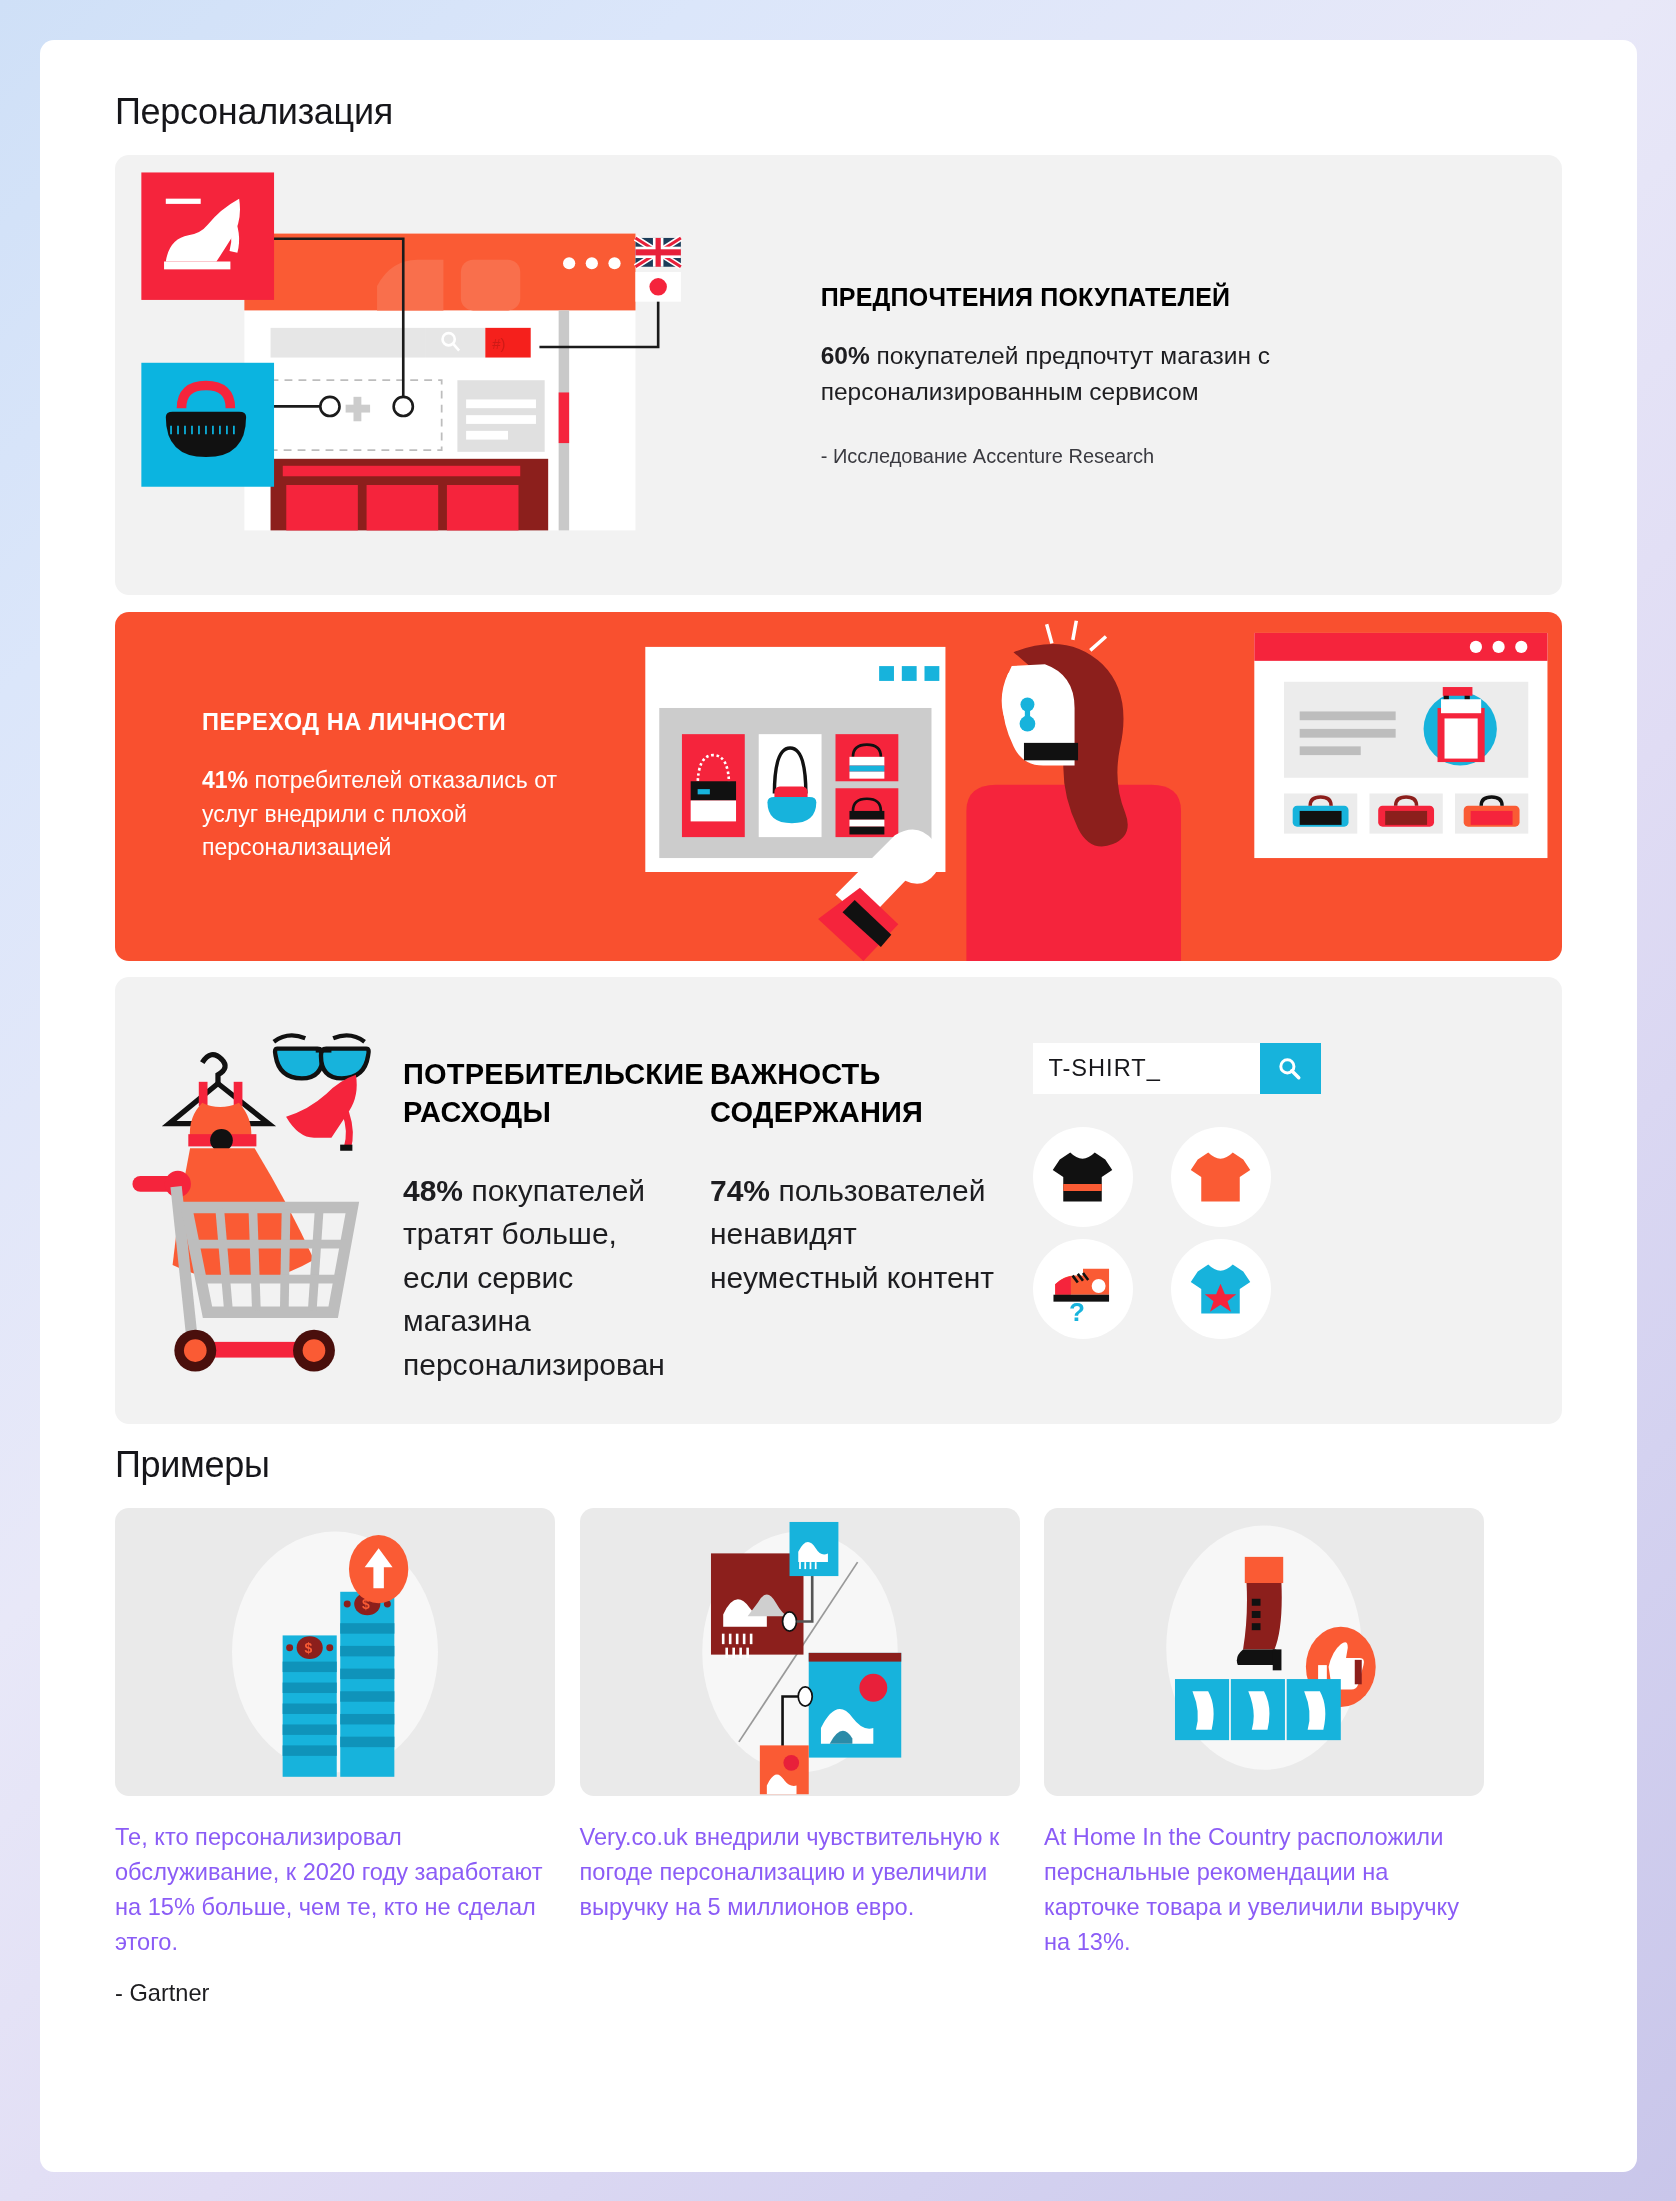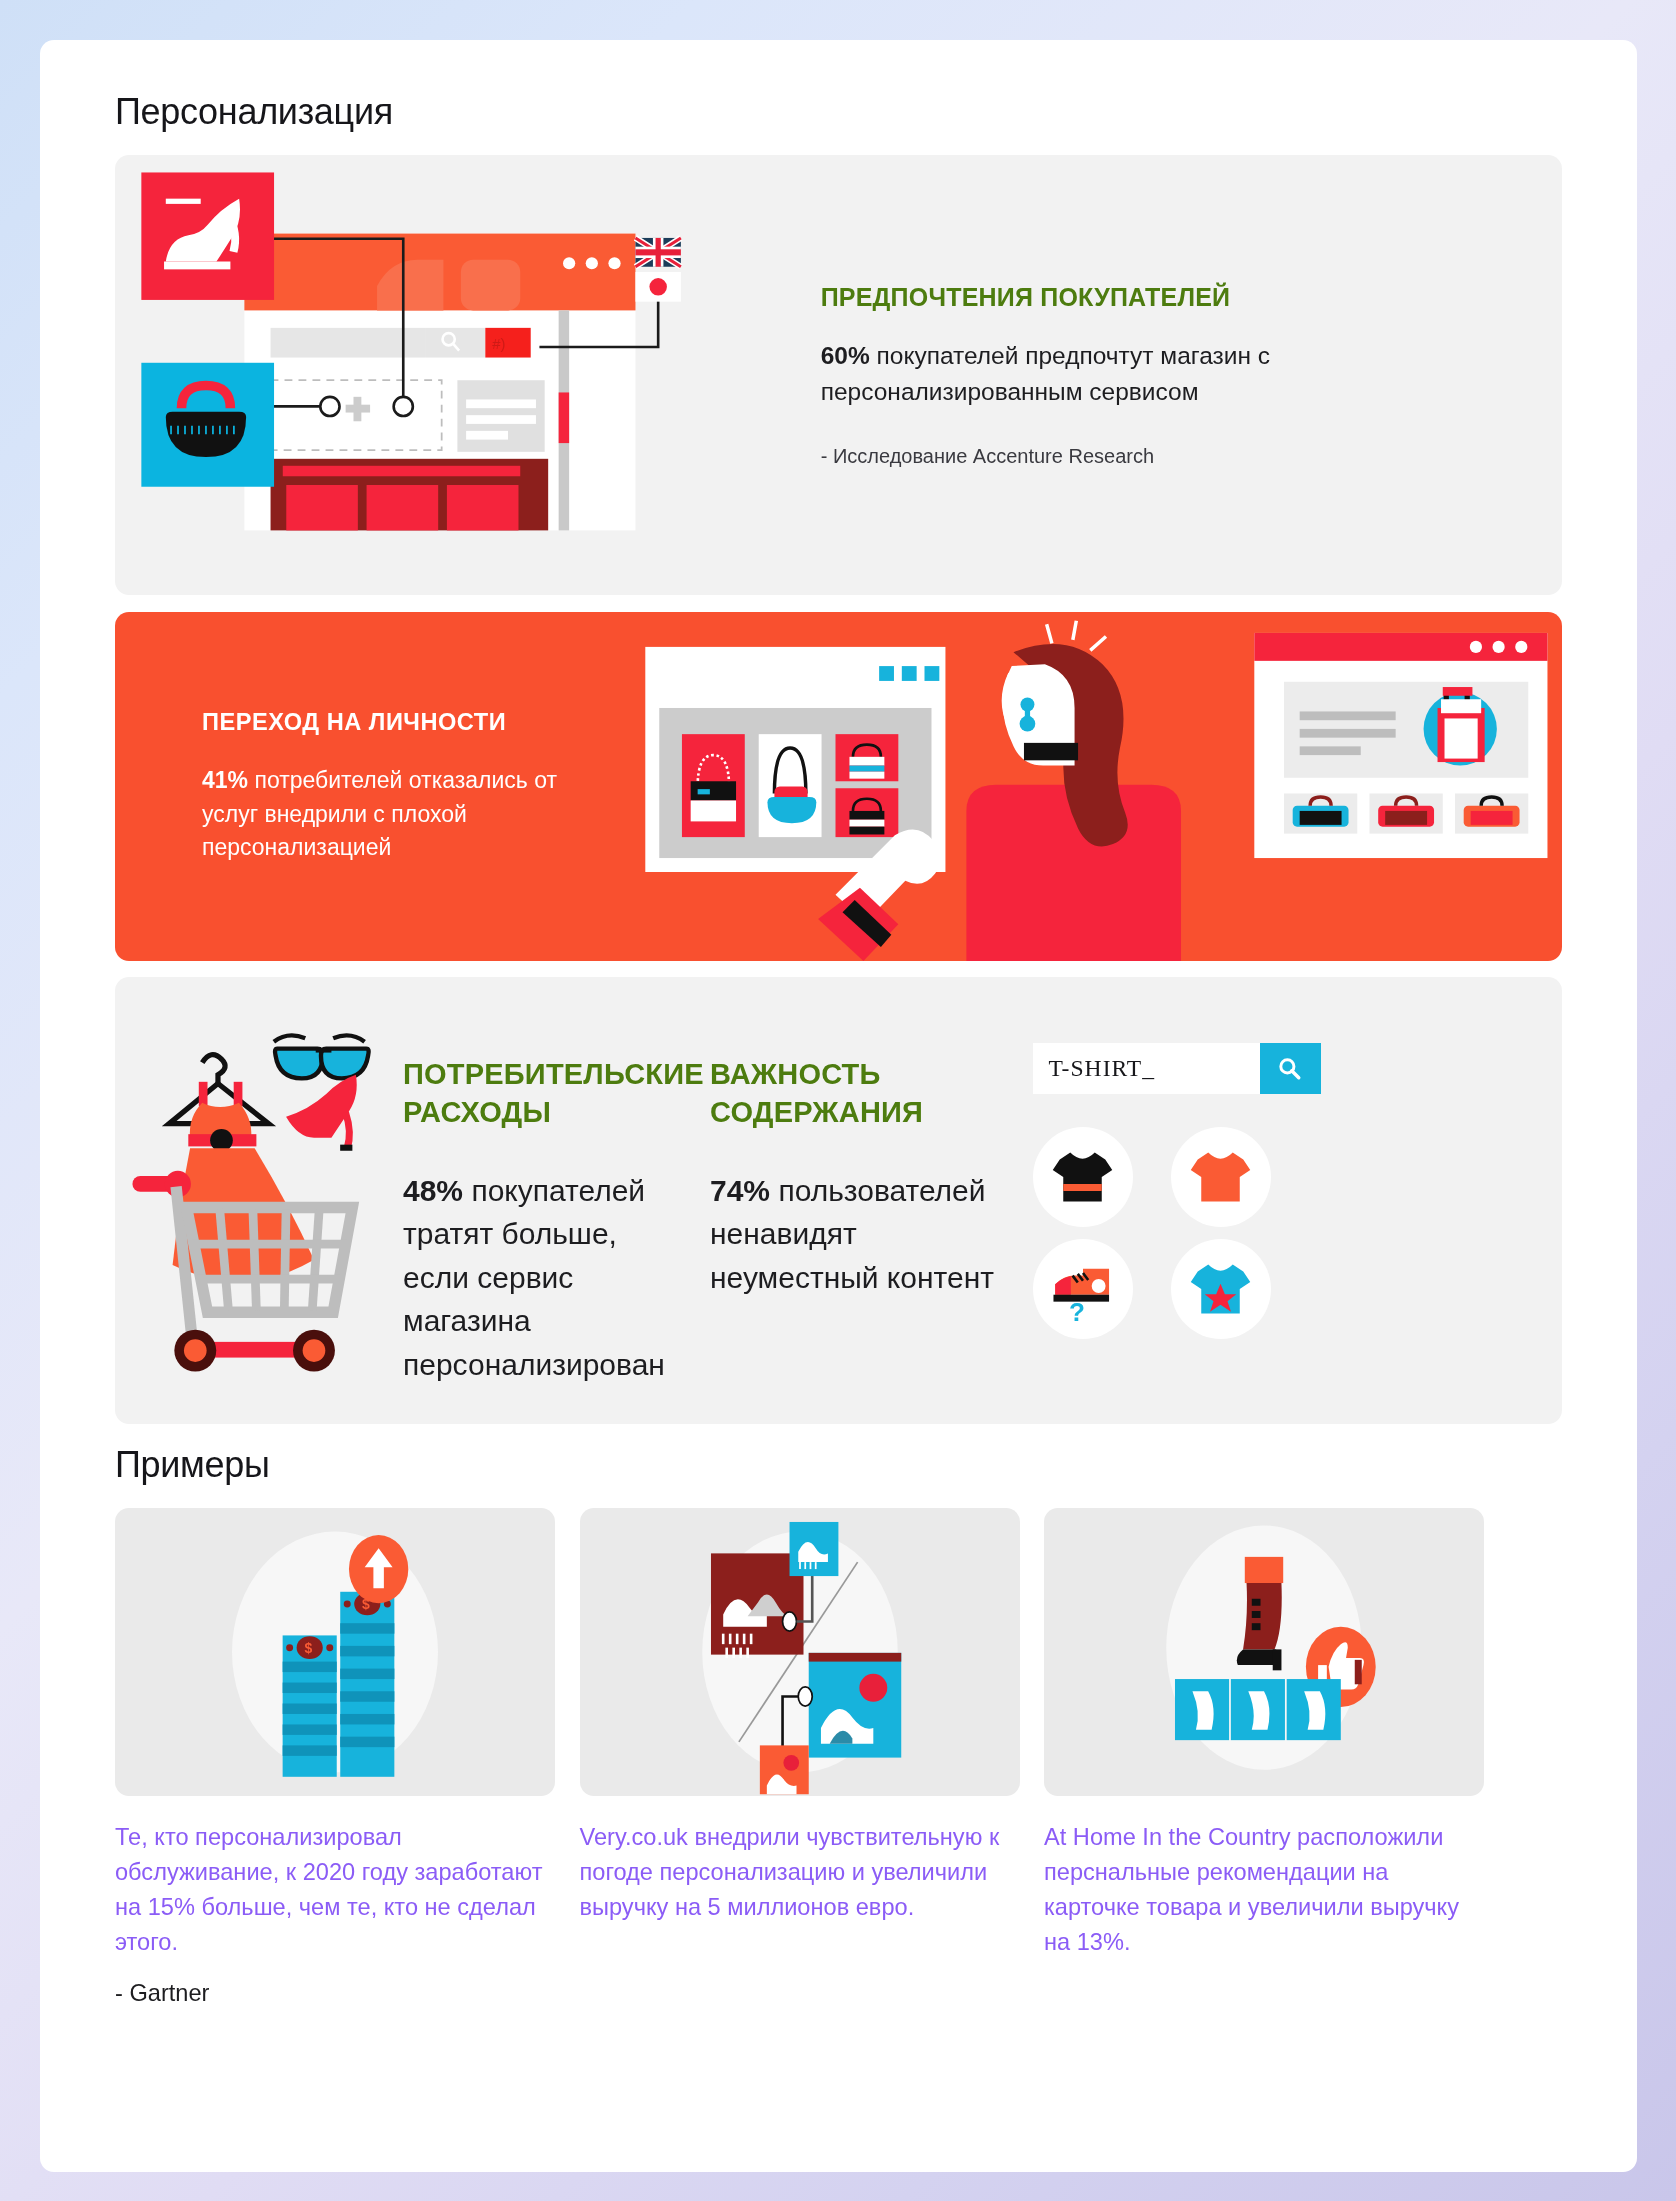--- a/index.html
+++ b/index.html
@@ -43,21 +43,21 @@
     display: flex;
     align-items: center;
     height: 440px;
     padding: 0 35px 0 0;
   }
   .card1 .art { width: 690px; height: 100%; position: relative; }
   .card1 .txt { flex: 1; padding-left: 15.7px; }
   .kicker {
     font-size: 25px;
     font-weight: 700;
-    color: #4d7c0f;
+    color: #000000;
     letter-spacing: 0.2px;
     line-height: 1.2;
   }
   .stat {
     font-size: 24.5px;
     line-height: 1.47;
     color: #1d1d20;
     margin-top: 26px;
     font-weight: 400;
   }
@@ -90,21 +90,21 @@
     padding: 35px 35px 35px 0;
     align-items: flex-start;
   }
   .card3 .cart-art { width: 288px; height: 100%; position: relative; flex-shrink: 0; }
   .card3 .col { width: 307px; padding-top: 44px; padding-right: 21px; }
   .card3 .col .kicker { font-size: 29px; line-height: 1.3; }
   .card3 .col .stat { font-size: 30px; line-height: 1.45; margin-top: 37px; }
   .card3 .search-col { flex: 1; padding-top: 31px; display: flex; flex-direction: column; align-items: flex-start; }
 
   
-  .searchbar { display: flex; width: 288px; height: 51px; margin-left: 15.7px; font-family: Liberation Serif, serif; }
+  .searchbar { display: flex; width: 288px; height: 51px; margin-left: 15.7px; }
   .searchbar .field {
     flex: 1; background: #fff; display: flex; align-items: center;
     padding-left: 15.7px; font-size: 23.6px; letter-spacing: 1px; color: #17171b;
   }
   .searchbar .btn {
     width: 61px; background: #17b3dc; display: flex;
     align-items: center; justify-content: center;
   }
   
   .icon-grid {

